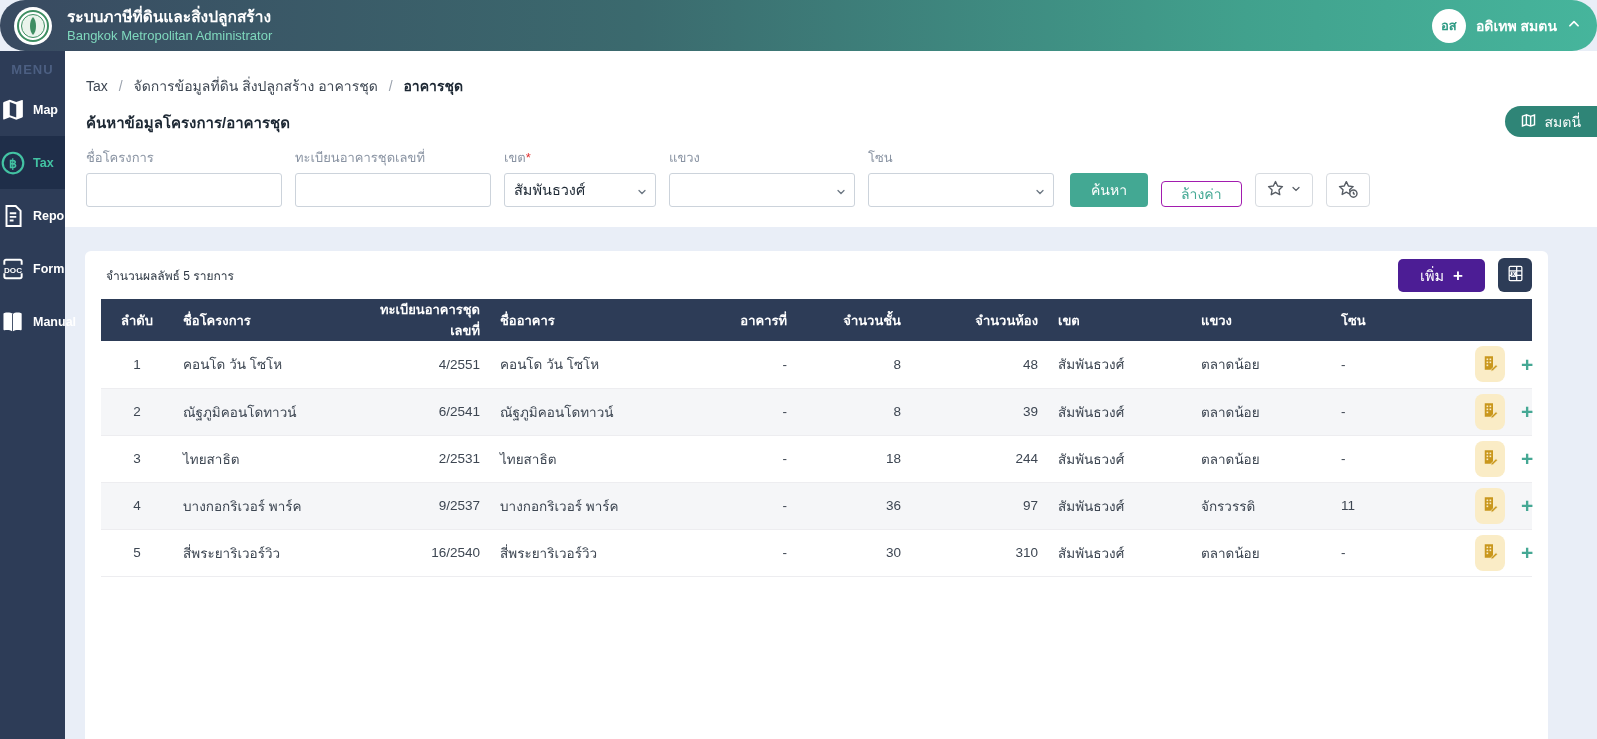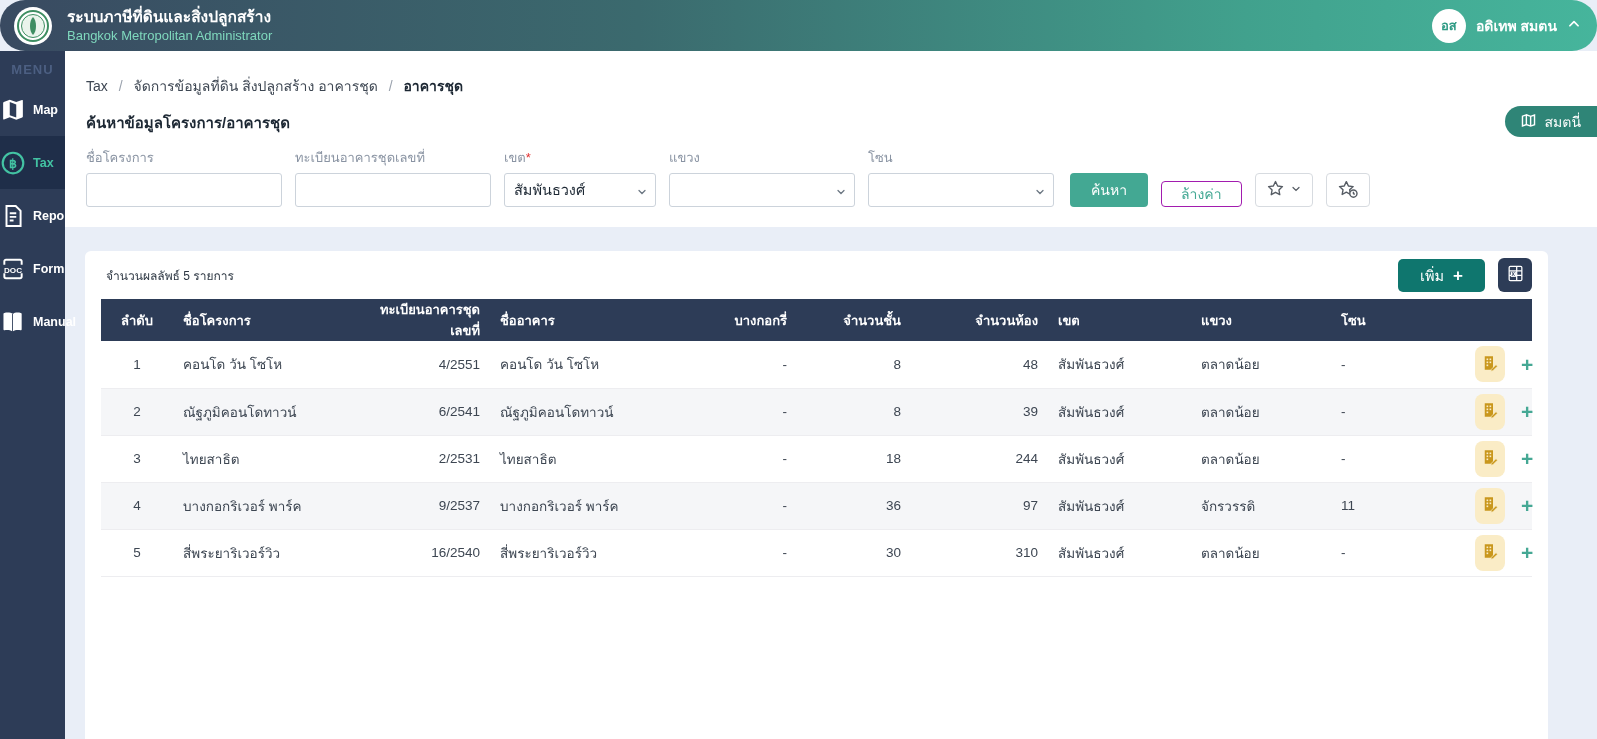--- a/index.html
+++ b/index.html
@@ -55,21 +55,21 @@
   .btn-search { height:34px; padding:0 21px; background:#43a893; color:#ffffff; border:none; border-radius:4px;
     font-size:14px; cursor:pointer; margin-left:3px; font-family:inherit; }
   .btn-clear { height:26px; padding:0 19px; background:#ffffff; color:#43a893; border:1px solid #a21caf;
     border-radius:4px; font-size:14px; cursor:pointer; font-family:inherit; }
   .btn-star { height:34px; background:#ffffff; border:1px solid #d7dbe0; border-radius:4px;
     display:flex; align-items:center; justify-content:center; gap:5px; cursor:pointer; padding:0 10px; }
   
   .results-card { margin:24px 49px 0 20px; background:#ffffff; border-radius:6px; height:518px; padding:0 16px; }
   .card-toolbar { display:flex; align-items:center; height:48px; }
   .count-text { font-size:12px; color:#2c3642; padding-left:5px; }
-  .btn-add { margin-left:auto; height:33px; padding:0 22px; background:#0f766e; color:#ffffff; border:none;
+  .btn-add { margin-left:auto; height:33px; padding:0 22px; background:#4c1d95; color:#ffffff; border:none;
     border-radius:5px; font-size:14.5px; cursor:pointer; display:flex; align-items:center; gap:9px; font-family:inherit; }
   .btn-add .plus { font-size:17px; font-weight:bold; line-height:1; }
   .btn-excel { width:34px; height:34px; margin-left:13px; background:#2d3c57; border:none; border-radius:6px;
     display:flex; align-items:center; justify-content:center; cursor:pointer; }
   table { width:100%; border-collapse:collapse; table-layout:fixed; }
   thead th { background:#2d3c57; color:#ffffff; font-size:13px; font-weight:bold; height:38px; padding:0 10px; text-align:left; }
   tbody td { height:47px; font-size:13.5px; color:#3d4652; padding:0 10px; border-bottom:1px solid #ededf0; background:#ffffff; }
   tbody tr.alt td { background:#f5f6f8; }
   .ta-c { text-align:center; } .ta-r { text-align:right; }
   .actions-cell { display:flex; align-items:center; }
@@ -282,21 +282,21 @@
         <col style="width:140px">
           <col style="width:134px">
           <col>
       </colgroup>
       <thead>
         <tr>
           <th class="ta-c">ลำดับ</th>
           <th>ชื่อโครงการ</th>
           <th class="ta-r">ทะเบียนอาคารชุดเลขที่</th>
           <th>ชื่ออาคาร</th>
-          <th class="ta-r">บางกอกรี่</th>
+          <th class="ta-r">อาคารที่</th>
           <th class="ta-r">จำนวนชั้น</th>
           <th class="ta-r">จำนวนห้อง</th>
           <th>เขต</th>
           <th>แขวง</th>
           <th>โซน</th>
           <th></th>
         </tr>
       </thead>
       <tbody>
         <tr>

